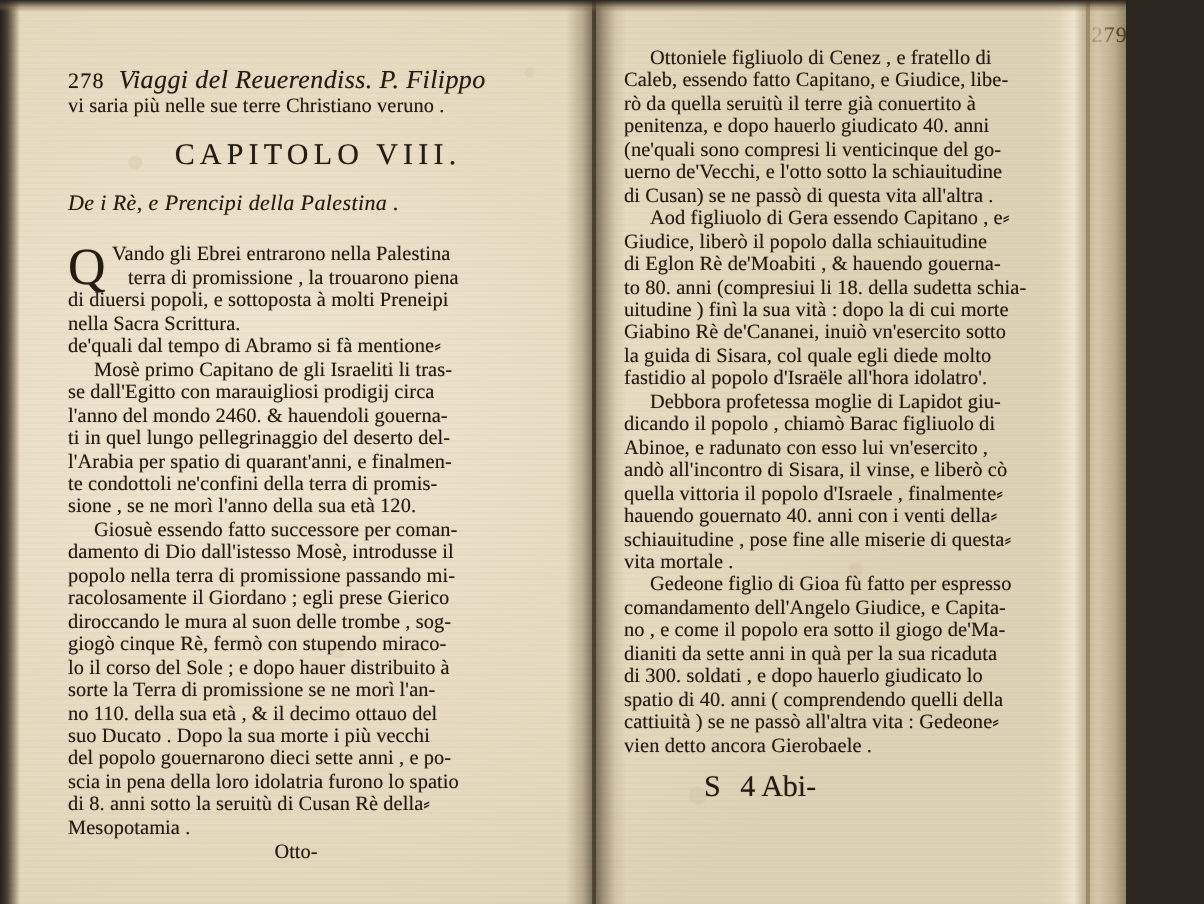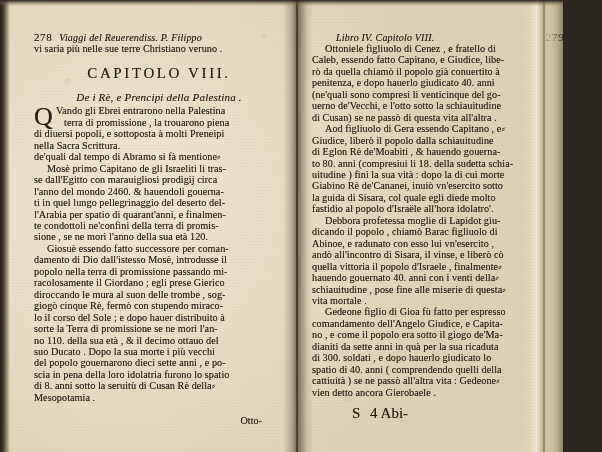--- a/index.html
+++ b/index.html
@@ -79,65 +79,65 @@
 
   .running-head{
     display:flex;align-items:baseline;
     font-size:10.5px;letter-spacing:.2px;
     margin-top:12px;
     white-space:nowrap;
   }
   .rh-left{justify-content:flex-start;gap:7px;}
   .rh-right{justify-content:flex-start;gap:0;padding-left:24px;}
   .folio{font-size:11px;font-family:"Liberation Serif",serif;letter-spacing:.6px;}
-  .rh-title{font-style:italic;font-size:10px;margin-top:20px;}
+  .rh-title{font-style:italic;font-size:13px;margin-top:20px;}
   .rh-spacer{flex:1;}
 
   .body-line{
     font-size:10.2px;
     line-height:11.45px;
     letter-spacing:.05px;
     white-space:nowrap;
     font-family:"Liberation Serif", serif;
   }
   .blk{margin:0;padding:0;}
 
   .chap-head{
     text-align:center;
     font-size:15px;
     letter-spacing:2.6px;
     margin-top:11px;
     margin-bottom:2px;
     font-family:"Liberation Serif", serif;
   }
   .chap-sub{
-    text-align:center;
+    text-align:left;
     font-style:italic;
     font-size:11px;
     letter-spacing:.2px;
     margin-top:9px;
-    margin-bottom:2px;
+    margin-bottom:14px;
   }
 
   .dropcap-para{position:relative;min-height:24px;}
   .dropcap{
     float:left;
     font-size:26px;
     line-height:21px;
     margin:1px 3px 0 0;
     font-family:"Liberation Serif", serif;
   }
   .indent{padding-left:13px;}
 
   .colophon{
     display:flex;margin-top:7px;font-size:15px;
     padding-left:40px;
   }
   .catchword-left{
-    text-align:right;font-size:10.2px;margin-top:12px;padding-right:22px;
+    text-align:center;font-size:10.2px;margin-top:1px;padding-right:22px;
   }
   .sig{letter-spacing:3px;}
   
   .page{text-shadow:0 0 .45px rgba(60,44,24,.55);}
 </style>
 </head>
 <body>
 
 <div id="page">
 
@@ -190,29 +190,28 @@
       <div class="body-line">di 8. anni sotto la seruitù di Cusan Rè della⸗</div>
       <div class="body-line">Mesopotamia .</div>
     </div>
 
     <div class="catchword-left">Otto-</div>
   </div>
 
   <div class="page page-right">
 
     <div class="running-head rh-right">
-      <span class="rh-title">Libro IV. Capitolo VIII.</span>
       <span class="rh-spacer"></span>
       <span class="folio">279</span>
     </div>
 
     <div class="blk">
       <div class="body-line indent">Ottoniele figliuolo di Cenez , e fratello di</div>
       <div class="body-line">Caleb, essendo fatto Capitano, e Giudice, libe-</div>
-      <div class="body-line">rò da quella chiamò il popolo già conuertito à</div>
+      <div class="body-line">rò da quella seruitù il terre già conuertito à</div>
       <div class="body-line">penitenza, e dopo hauerlo giudicato 40. anni</div>
       <div class="body-line">(ne'quali sono compresi li venticinque del go-</div>
       <div class="body-line">uerno de'Vecchi, e l'otto sotto la schiauitudine</div>
       <div class="body-line">di Cusan) se ne passò di questa vita all'altra .</div>
     </div>
 
     <div class="blk">
       <div class="body-line indent">Aod figliuolo di Gera essendo Capitano , e⸗</div>
       <div class="body-line">Giudice, liberò il popolo dalla schiauitudine</div>
       <div class="body-line">di Eglon Rè de'Moabiti , &amp; hauendo gouerna-</div>

